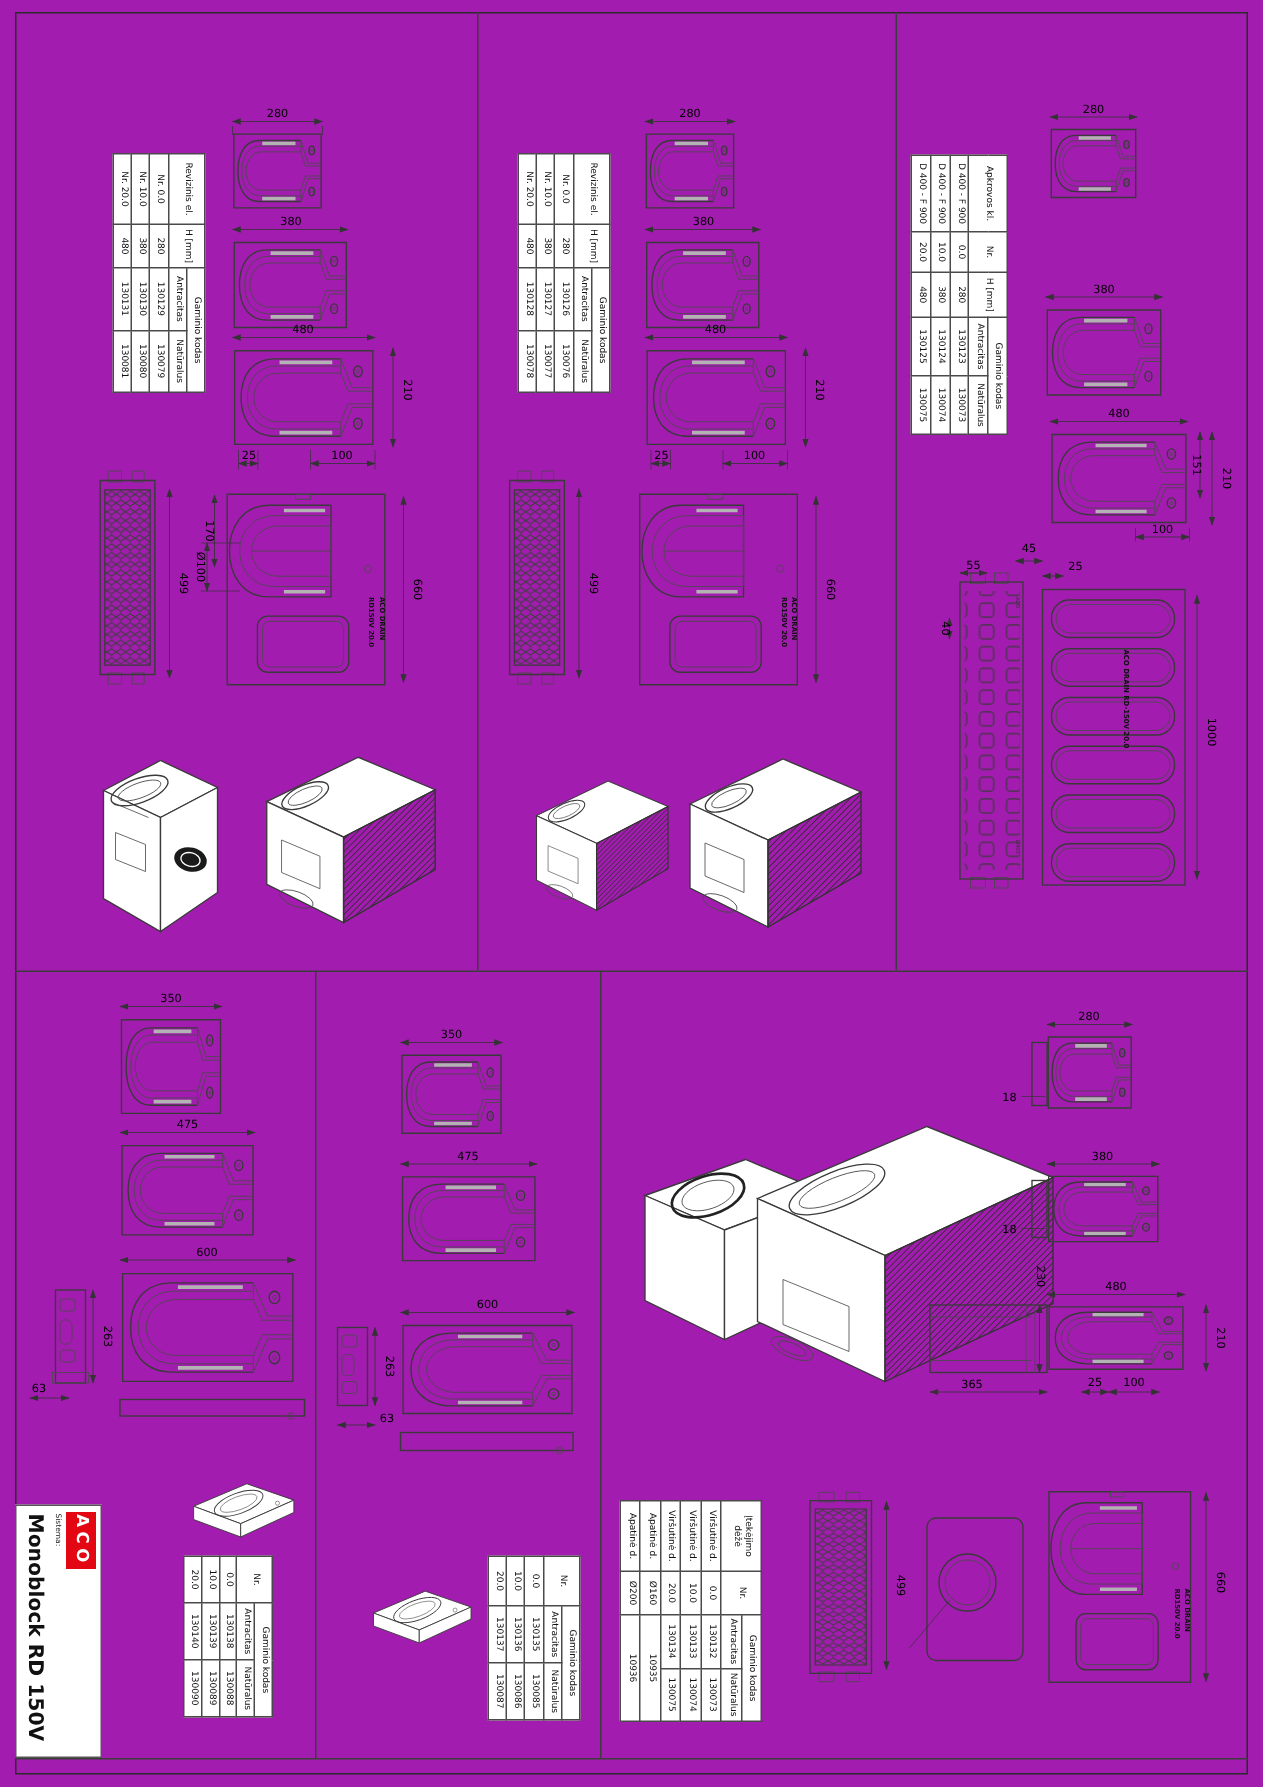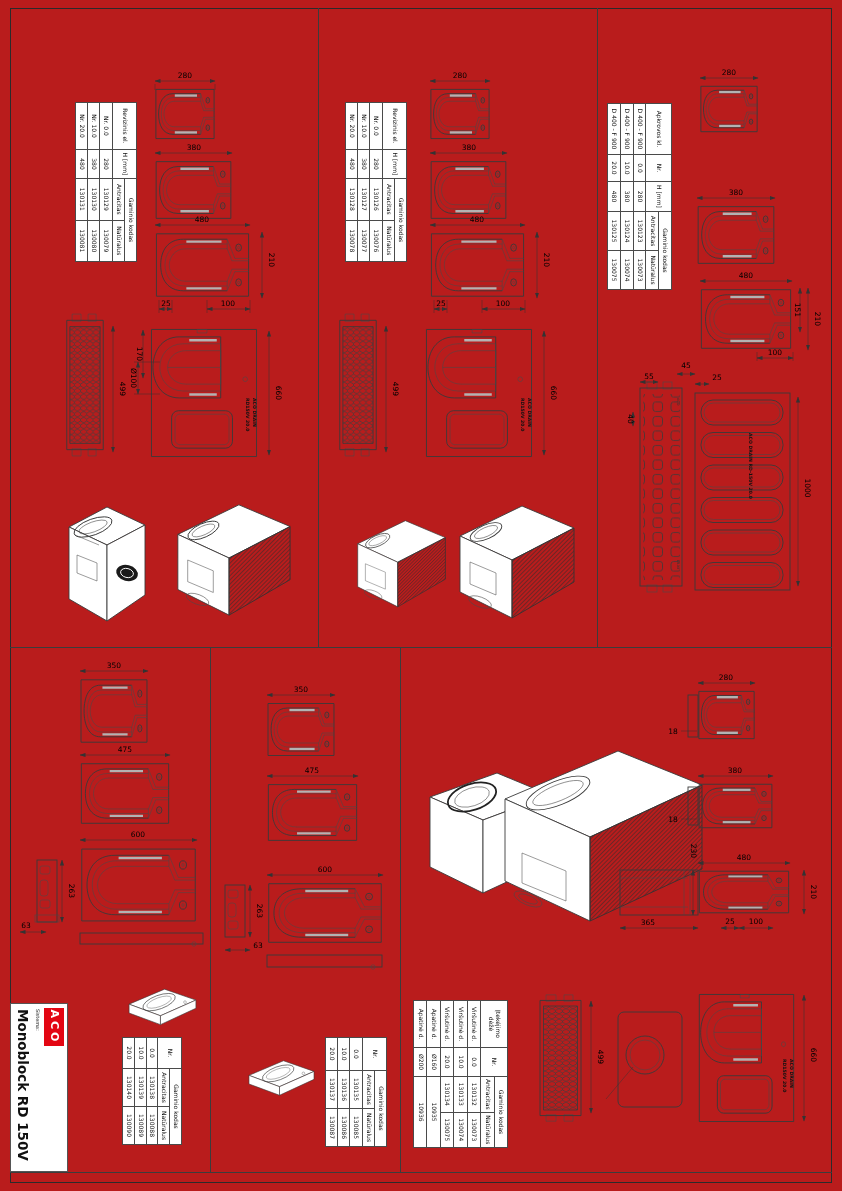--- a/index.html
+++ b/index.html
@@ -1,16 +1,16 @@
 <!DOCTYPE html>
 <html><head>
 <meta charset="utf-8">
 <style>
   html,body{margin:0;padding:0;background:#ededed;}
-  .page{position:relative;width:842px;height:1191px;background:#b91c1c;font-family:"DejaVu Sans",sans-serif;overflow:hidden;}
+  .page{position:relative;width:842px;height:1191px;background:#a21caf;font-family:"DejaVu Sans",sans-serif;overflow:hidden;}
   .frame{position:absolute;left:10px;top:8px;width:822px;height:1175px;border:1.2px solid #2b2b2b;box-sizing:border-box;}
   .vl,.hl{position:absolute;background:#3c3c3c;}
   .vl{width:1px;} .hl{height:1px;}
   svg.panel{position:absolute;overflow:visible;}
   .ln{fill:none;stroke:#3a3a3a;stroke-width:0.9;}
   .lt{fill:none;stroke:#4a4a4a;stroke-width:0.55;}
   .fw{fill:#ffffff;stroke:#3a3a3a;stroke-width:0.9;}
   .gray{fill:none;stroke:#b3b3b3;stroke-width:2.4;}
   .dim{stroke:#333;stroke-width:0.55;marker-start:url(#ar);marker-end:url(#ar);}
   .ext{stroke:#333;stroke-width:0.45;fill:none;}

